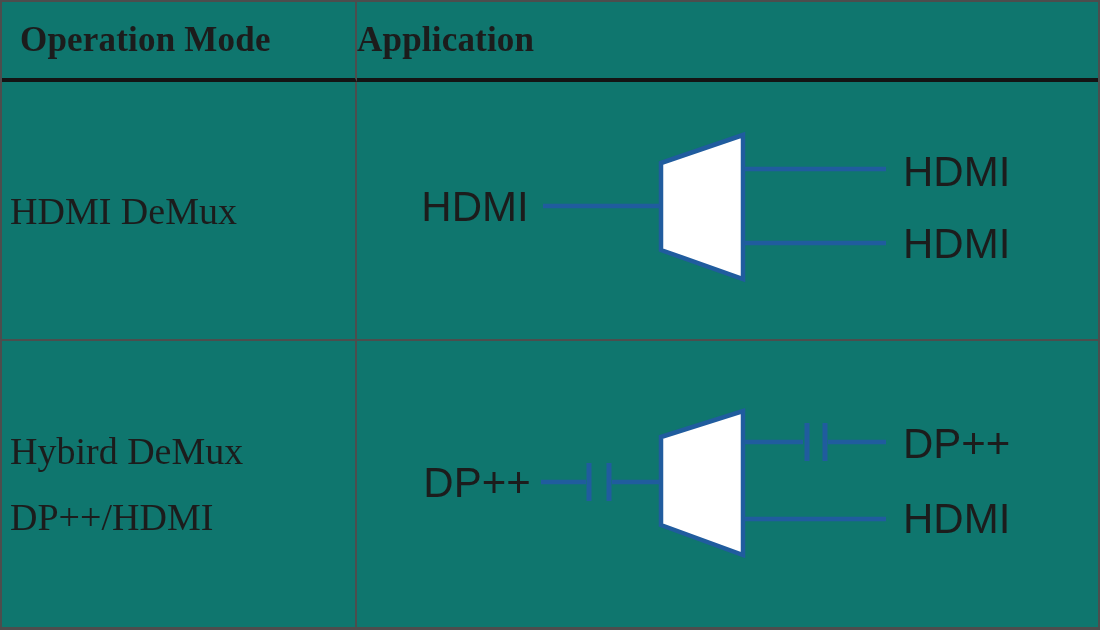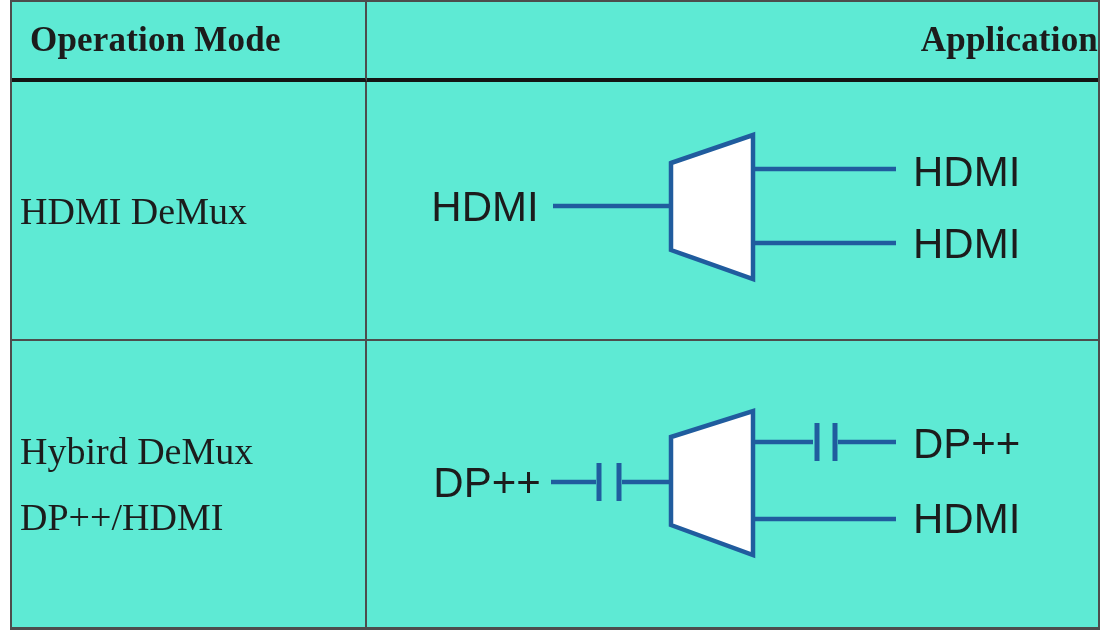--- a/index.html
+++ b/index.html
@@ -13,23 +13,22 @@
     overflow: hidden;
   }
   .tbl {
     position: absolute;
     inset: 0;
     display: grid;
     grid-template-columns: 355px 1fr;
     grid-template-rows: 80px 259px 1fr;
     border: 2px solid var(--grid-line, #4d4d4d);
     border-bottom-width: 3px;
-    background: #5eead4;
+    background: #0f766e;
     box-sizing: border-box;
-    margin-left: 10px;
   }
   .cell {
     position: relative;
     box-sizing: border-box;
     border-right: 2px solid var(--grid-line, #4d4d4d);
     border-bottom: 2px solid var(--grid-line, #4d4d4d);
     overflow: hidden;
   }
   .cell.last-col { border-right: 0; }
   .cell.last-row { border-bottom: 0; }
@@ -37,21 +36,21 @@
 
   .hdr-inner {
     height: 100%;
     display: flex;
     align-items: center;
     font-weight: bold;
     font-size: 35px;
     letter-spacing: 0.2px;
   }
   .hdr-left { padding-left: 18px; justify-content: flex-start; }
-  .hdr-center { justify-content: flex-end; }
+  .hdr-center { justify-content: flex-start; }
 
   .mode-inner {
     height: 100%;
     display: flex;
     flex-direction: column;
     justify-content: center;
     padding-left: 8px;
     font-size: 38px;
     line-height: 66px;
     border-radius: 15px;

